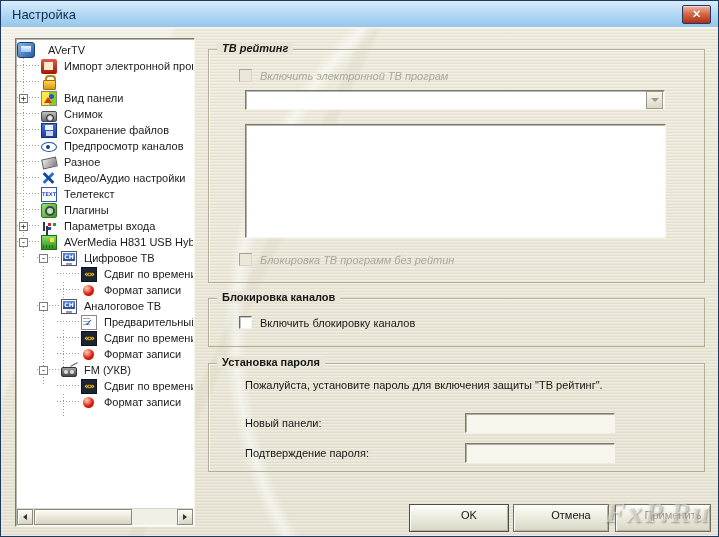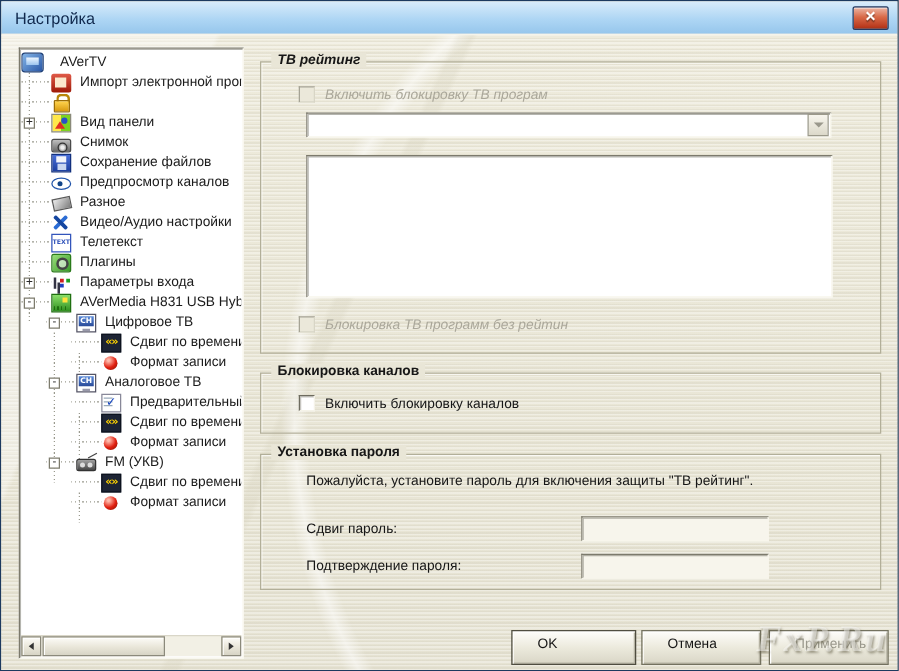--- a/index.html
+++ b/index.html
@@ -166,21 +166,21 @@
   
   .instruction { position:absolute; left:36px; top:15px; color:#161616; }
   .fld-label { position:absolute; left:36px; color:#161616; }
   .pw-input { position:absolute; left:256px; width:150px; height:20px; background:#f7f5ec; padding:2px 4px; font:11px "Liberation Sans",sans-serif; color:#222; outline:none; }
 
   
   .btn {
     position:absolute; top:476px; height:28px; cursor:default;
     background:linear-gradient(#fefdfa,#eceadd 50%,#d9d6c6);
     border:1px solid #73715f; box-shadow: inset 1px 1px 0 #fff, inset -1px -1px 0 #b6b3a3;
-    text-align:left; line-height:20px; color:#161616;padding-left:20px;
+    text-align:center; line-height:20px; color:#161616;padding-left:20px;
   }
   .btn-ok { left:408px; width:100px; border-color:#4f4d40; }
   .btn-cancel { left:512px; width:96px; }
   .btn-apply { left:614px; width:96px; color:#9a988c; }
 
   .watermark {
     position:absolute; left:604px; top:467px; pointer-events:none;
     font:bold italic 30px "Liberation Serif", serif; letter-spacing:2px;
     color:rgba(255,255,255,.45); text-shadow:1px 1px 2px rgba(95,90,65,.55);
   }
@@ -365,21 +365,21 @@
         <div class="sb-btn right">
           <span class="arr-r"></span>
         </div>
       </div>
     </div>
 
     <div class="group g1">
       <span class="gcap">ТВ рейтинг</span>
       <div class="cb-row" style="left:30px; top:19px;">
         <span class="checkbox disabled"></span>
-        <span class="cb-label dis">Включить блокировку ТВ програм</span>
+        <span class="cb-label dis">Включить электронной ТВ програм</span>
       </div>
       <div class="combo">
         <div class="combo-field sunken"></div>
         <div class="combo-btn">
           <span class="arr-down"></span>
         </div>
       </div>
       <div class="listbox sunken"></div>
       <div class="cb-row" style="left:30px; top:203px;">
         <span class="checkbox disabled"></span>
@@ -391,21 +391,21 @@
       <span class="gcap">Блокировка каналов</span>
       <div class="cb-row" style="left:30px; top:17px;">
         <span class="checkbox"></span>
         <span class="cb-label">Включить блокировку каналов</span>
       </div>
     </div>
 
     <div class="group g3">
       <span class="gcap">Установка пароля</span>
       <div class="instruction">Пожалуйста, установите пароль для включения защиты "ТВ рейтинг".</div>
-      <div class="fld-label" style="top:53px;">Сдвиг пароль:</div>
+      <div class="fld-label" style="top:53px;">Новый панели:</div>
       <input class="pw-input sunken" style="top: 49px;" type="password" value="">
       <div class="fld-label" style="top:83px;">Подтверждение пароля:</div>
       <input class="pw-input sunken" style="top: 79px;" type="password" value="">
     </div>
 
     <div class="btn btn-ok">OK</div>
     <div class="btn btn-cancel">Отмена</div>
     <div class="btn btn-apply">Применить</div>
 
     <div class="watermark">FxP.Ru</div>

